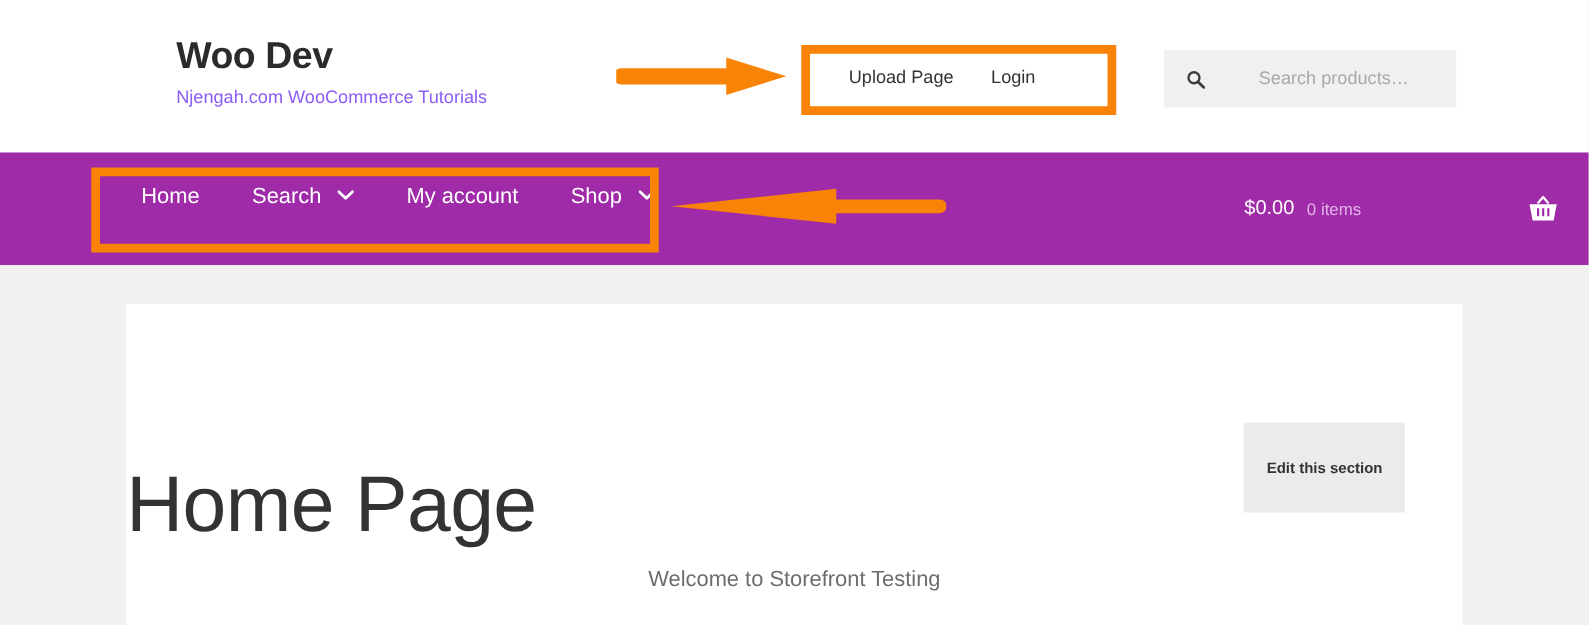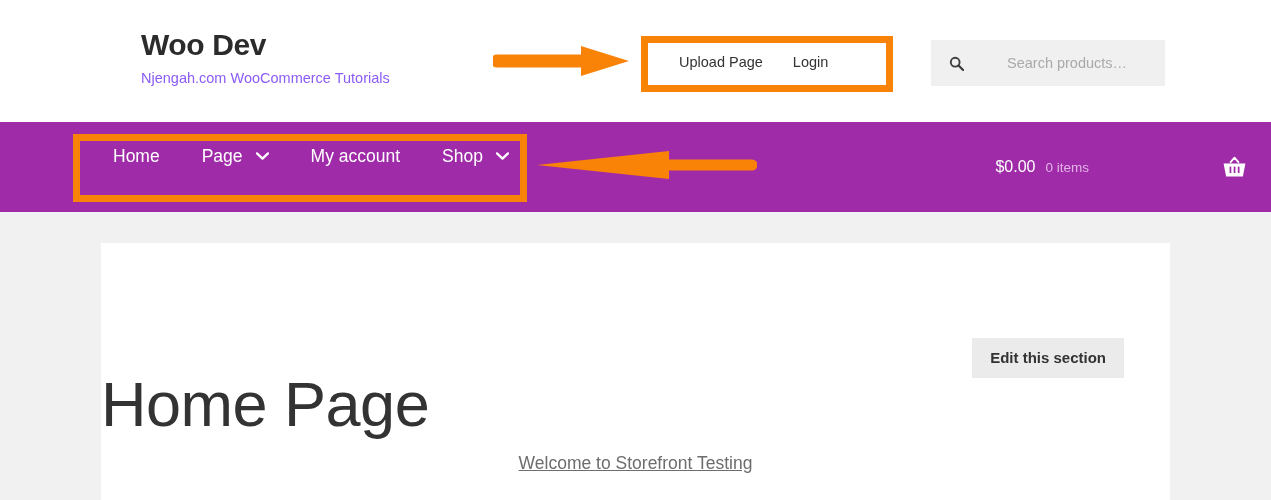--- a/index.html
+++ b/index.html
@@ -176,23 +176,23 @@
     background: #ffffff;
   }
   .edit-section-btn {
     position: absolute;
     right: 46px;
     top: 95px;
     background: #ebebeb;
     border: none;
     color: #333333;
     font-family: "Liberation Sans", sans-serif;
-    font-size: 15px;
+    font-size: 12px;
     font-weight: bold;
-    padding: 12px 18px;
+    padding: 28px 18px;
     line-height: 16px;
     cursor: pointer;
   }
   .entry-title {
     position: absolute;
     left: 0;
     top: 126px;
     width: 100%;
     font-size: 63px;
     font-weight: 300;
@@ -204,21 +204,20 @@
   .entry-subtitle {
     position: absolute;
     left: 0;
     top: 208px;
     width: 100%;
     text-align: center;
     font-size: 17.5px;
     color: #6d6d6d;
     margin: 0;
     line-height: 24px;
-    text-decoration: underline;
   }
 
   
   .annot-box {
     position: absolute;
     border: 7px solid #f98306;
     box-sizing: border-box;
     pointer-events: none;
   }
   .annot-box-secondary-nav {
@@ -276,21 +275,21 @@
     </div>
   </div>
 
   <div class="nav-bar">
 
     <nav class="main-nav">
       <a class="nav-item" href="#">
         <span>Home</span>
       </a>
       <a class="nav-item" href="#">
-        <span>Page</span>
+        <span>Search</span>
         <svg class="chev" viewBox="0 0 13 8">
           <path d="M1 1.4 L6.5 6.6 L12 1.4" fill="none" stroke="#ffffff" stroke-width="2.3" stroke-linecap="round" stroke-linejoin="round"></path>
         </svg>
       </a>
       <a class="nav-item" href="#">
         <span>My account</span>
       </a>
       <a class="nav-item" href="#">
         <span>Shop</span>
         <svg class="chev" viewBox="0 0 13 8">

